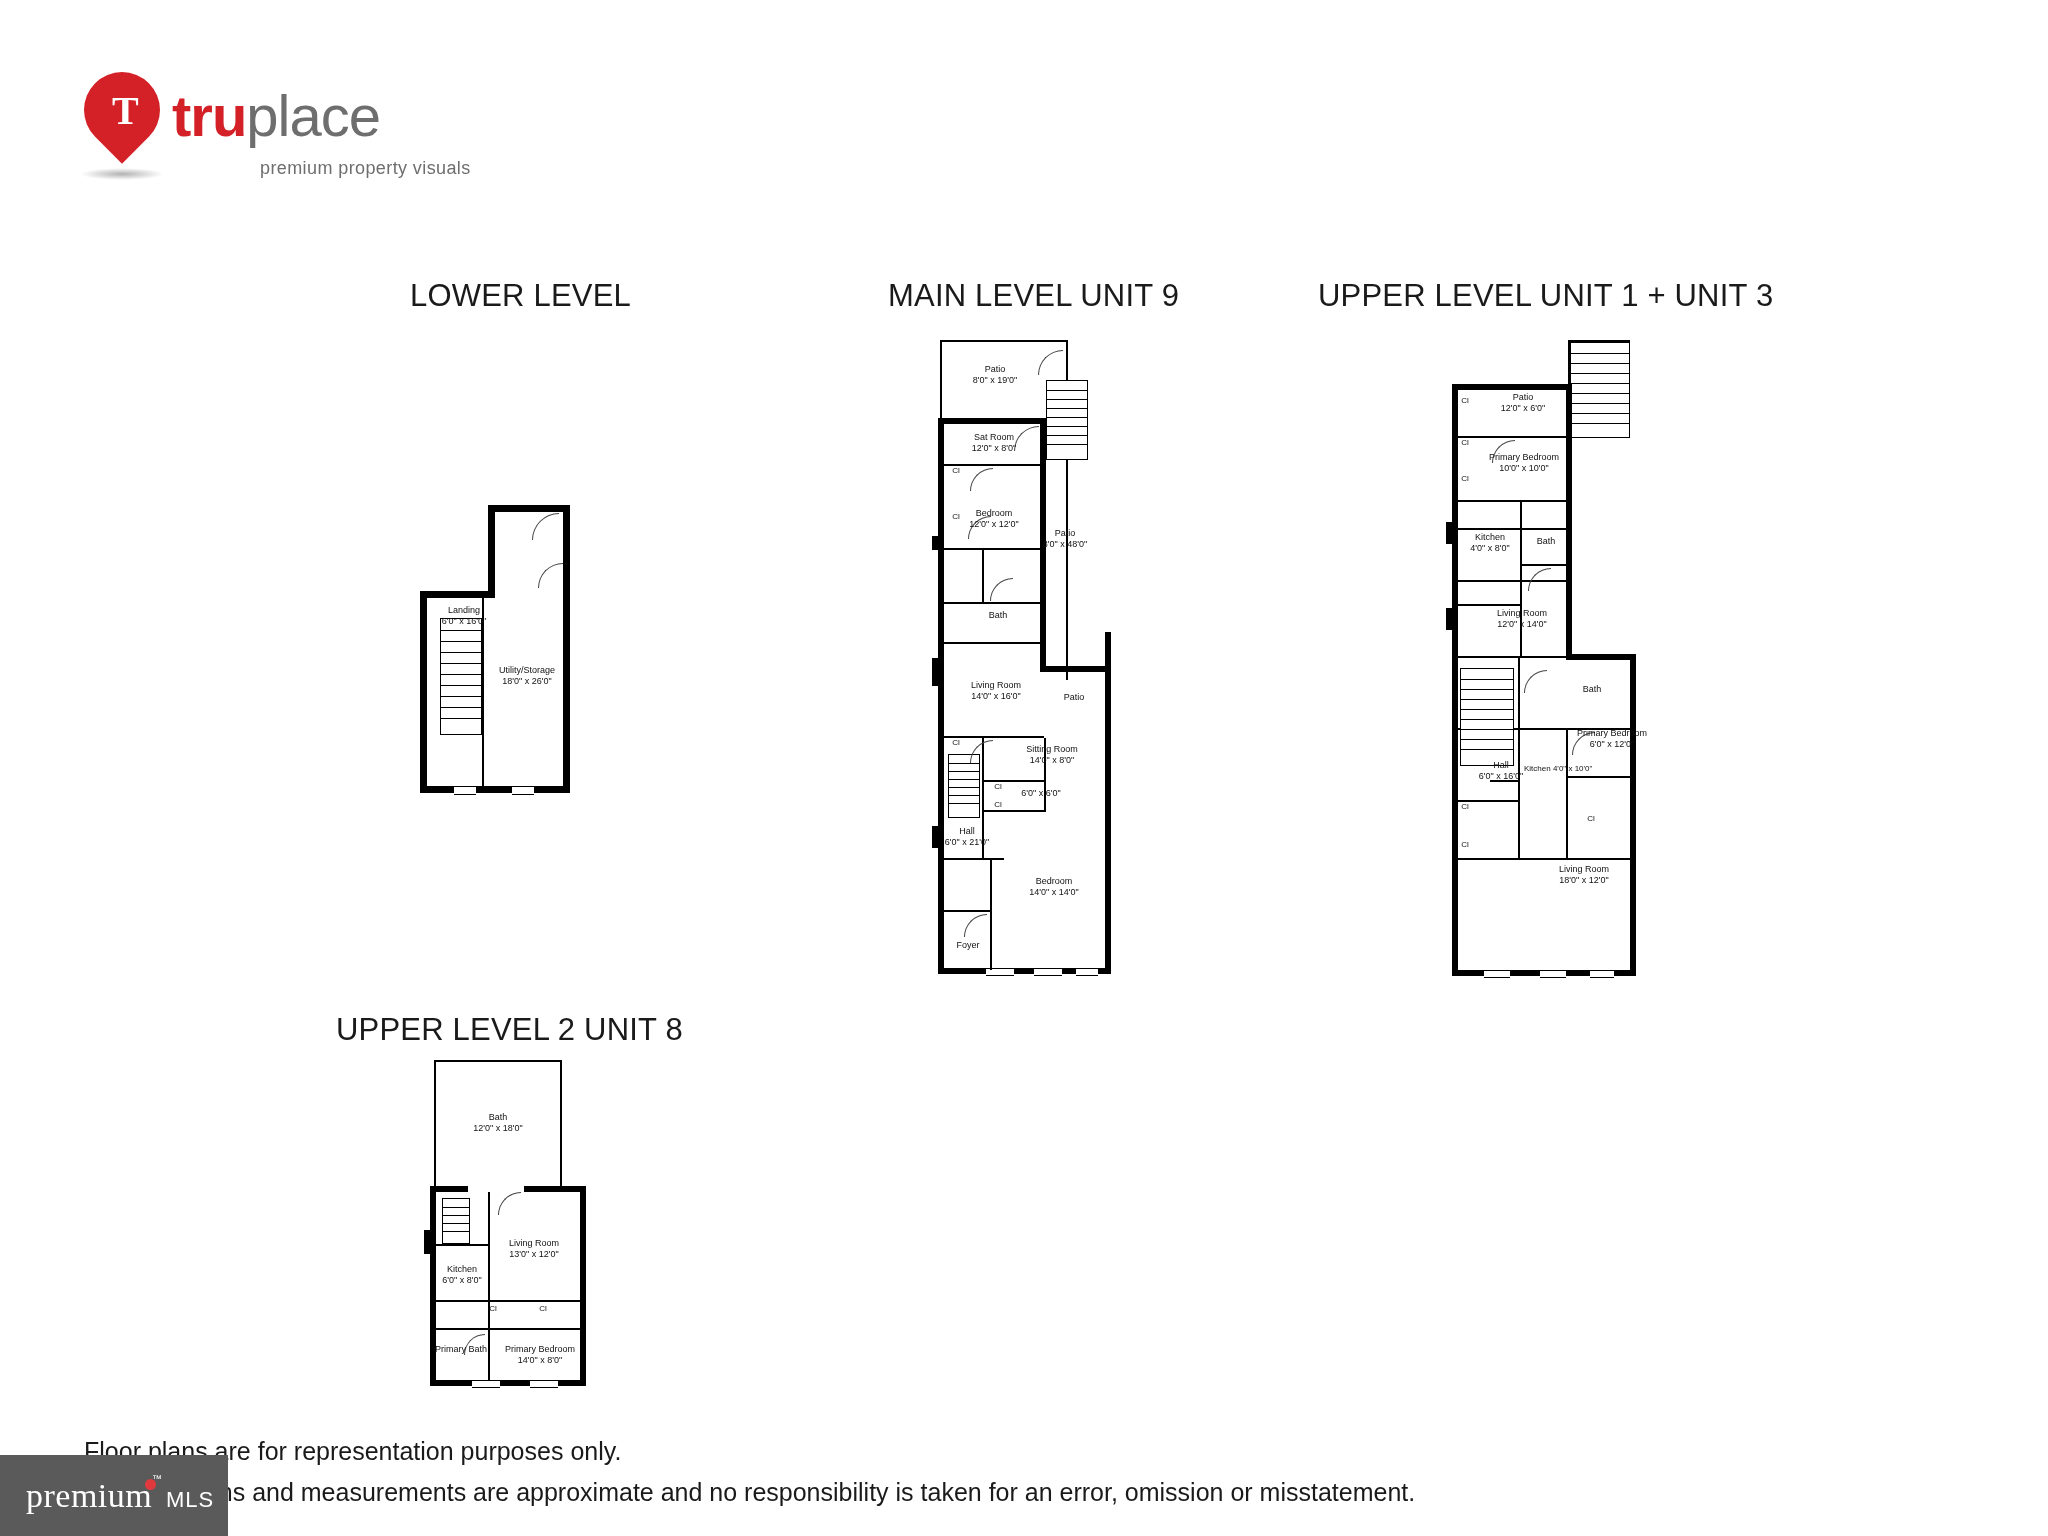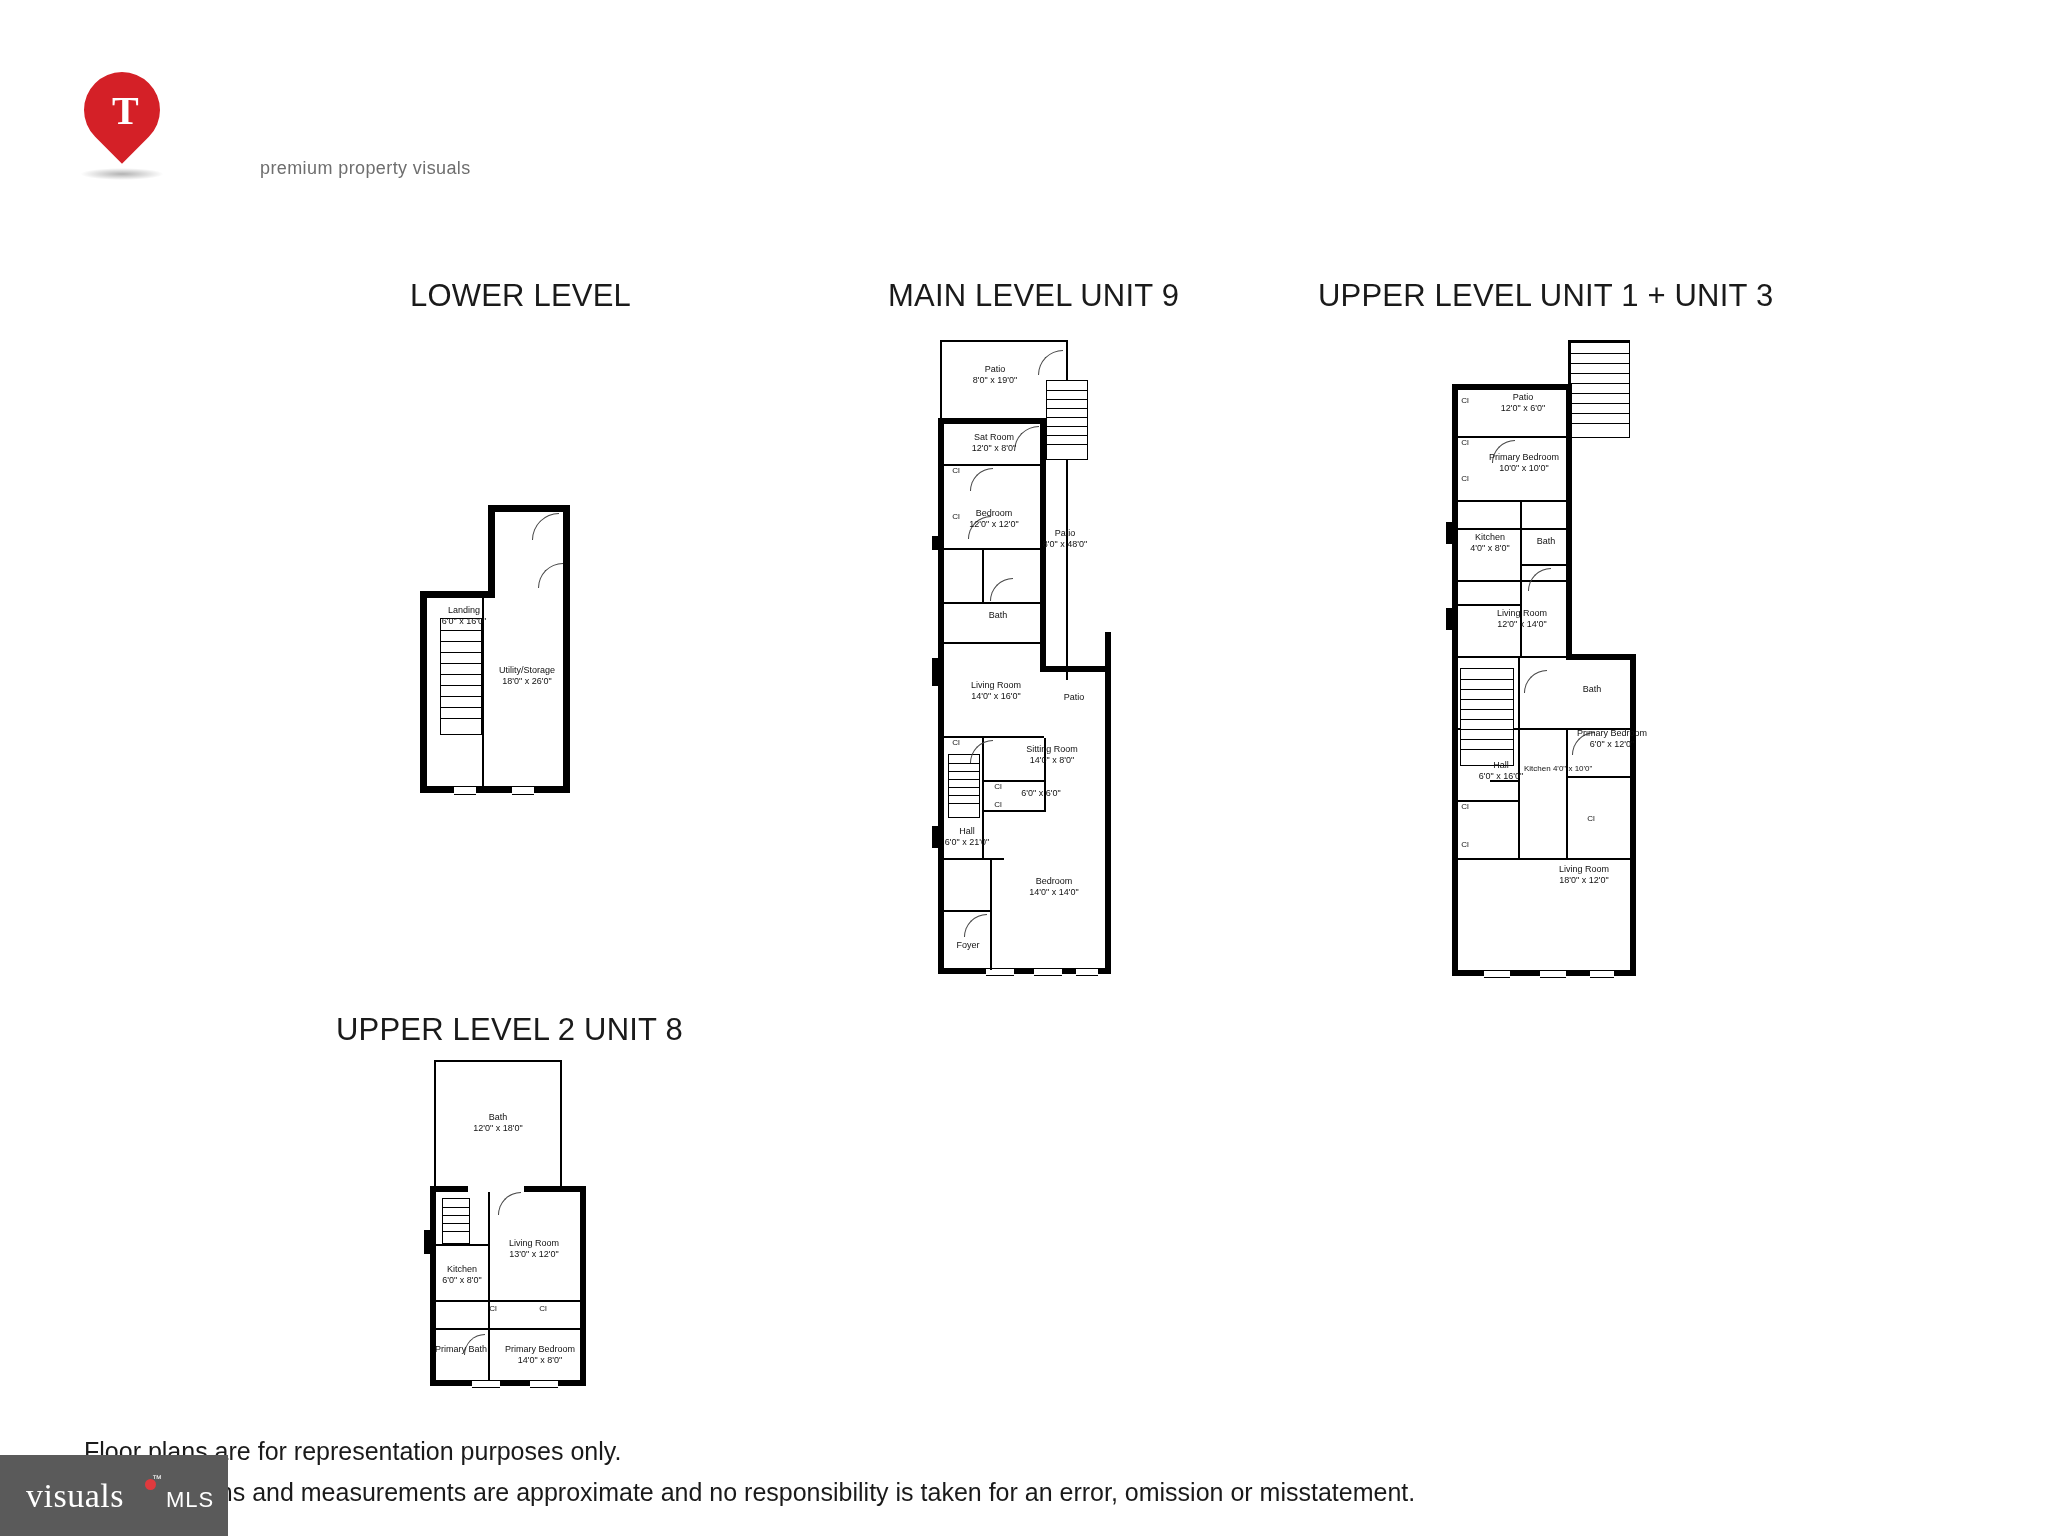--- a/index.html
+++ b/index.html
@@ -184,20 +184,23 @@
   }
 </style>
 </head>
 <body>
 
 <div id="logo">
   <div class="pin">
     <div class="drop"></div>
     <div class="tmark">T</div>
     <div class="shadow"></div>
+  </div>
+  <div class="wordmark">
+    <span class="tru">tru</span><span class="place">place</span>
   </div>
   <div class="tagline">premium property visuals</div>
 </div>
 
 <div class="plan-title" id="title-lower">LOWER LEVEL</div>
 <div class="plan-title" id="title-main">MAIN LEVEL UNIT 9</div>
 <div class="plan-title" id="title-upper23">UPPER LEVEL UNIT 1 + UNIT 3</div>
 <div class="plan-title" id="title-upper4">UPPER LEVEL 2 UNIT 8</div>
 
 <div class="plan" id="plan-lower" style="left:420px; top:505px; width:220px; height:300px;">
@@ -532,17 +535,17 @@
   <div class="room" style="left:74px; top:284px; width:92px;">
     <span class="nm">Primary Bedroom</span>
     <span class="dim">14'0" x 8'0"</span>
   </div>
 </div>
 
 <div class="disclaimer" id="disc1">Floor plans are for representation purposes only.</div>
 <div class="disclaimer" id="disc2">All dimensions and measurements are approximate and no responsibility is taken for an error, omission or misstatement.</div>
 
 <div id="bright">
-  <div class="txt">visuals</div>
+  <div class="txt">premium</div>
   <div class="dot"></div>
   <div class="tm">™</div>
   <div class="mls">MLS</div>
 </div>
 
 </body></html>

